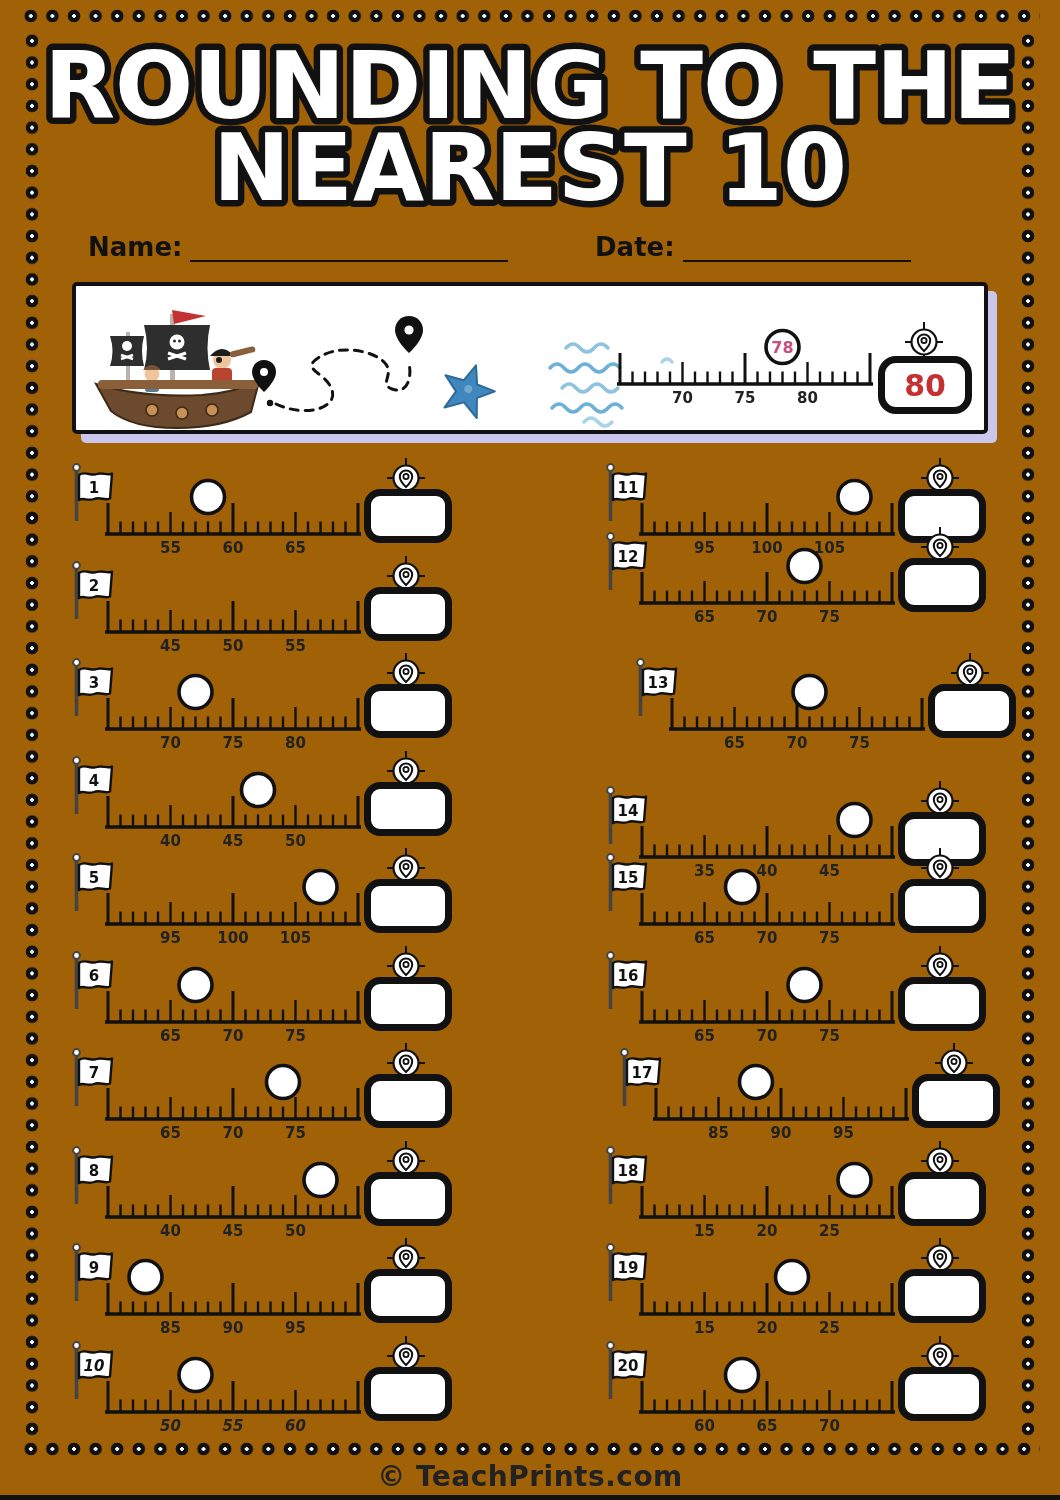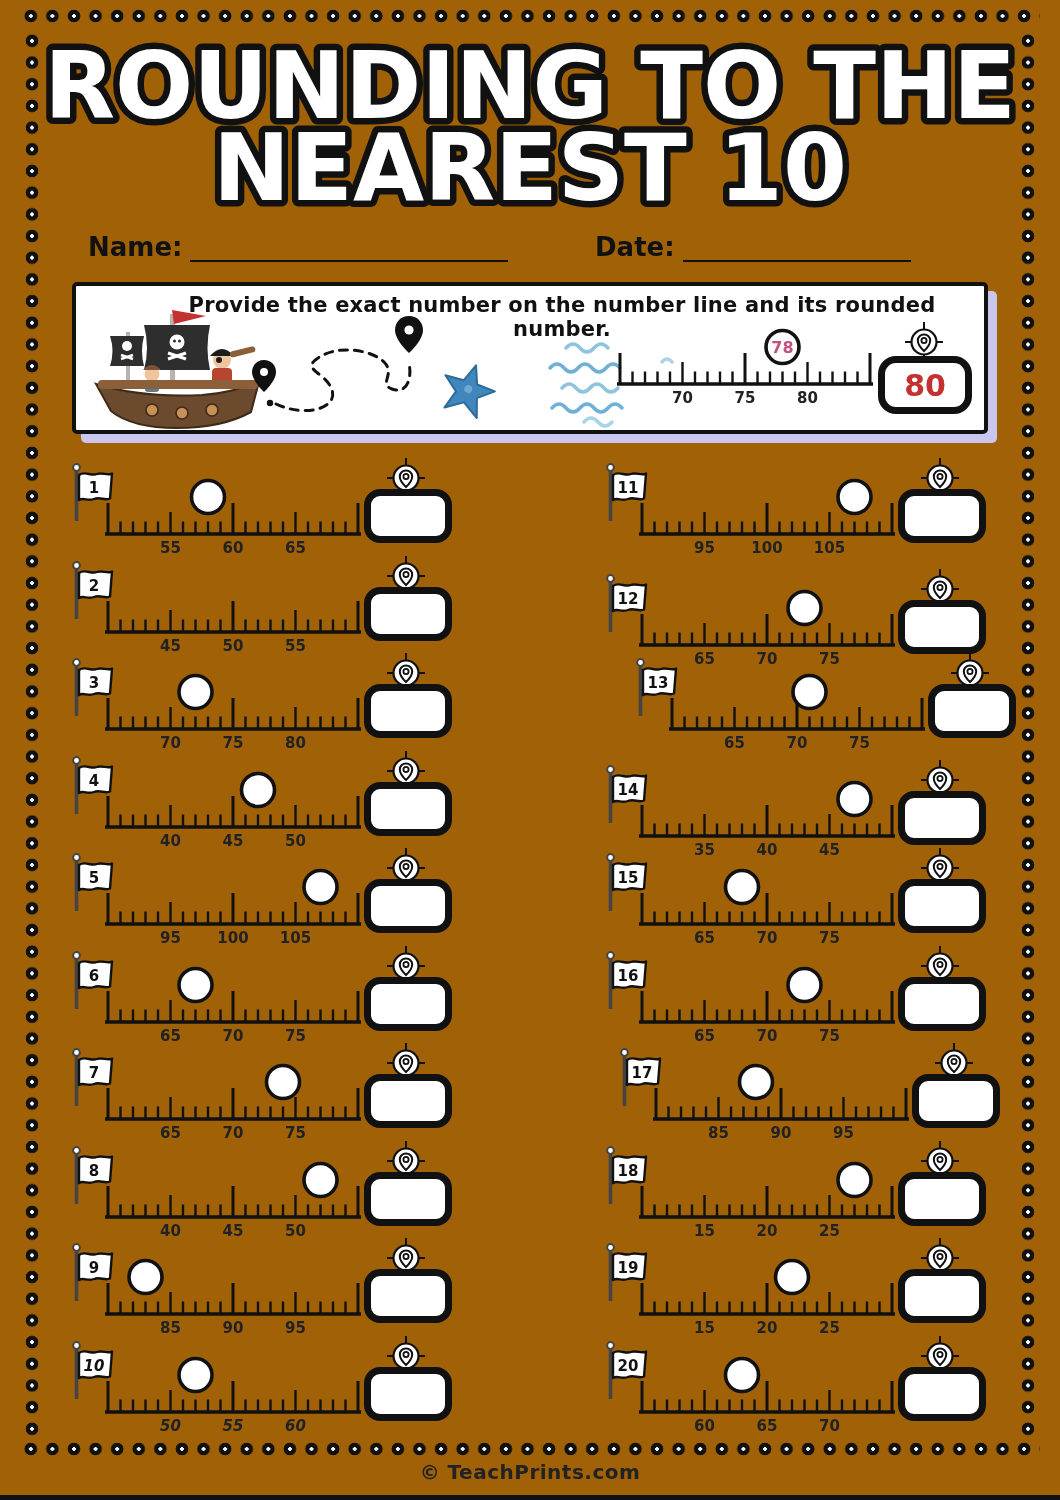--- a/index.html
+++ b/index.html
@@ -67,21 +67,21 @@
   .target-pos{ position:absolute; left:316px; top:-6px; }
   .problem .answer-box { left:296px; top:27px; width:88px; height:54px; }
 
   .ruler text, .flag-num, .exact-num { font-family:"DejaVu Sans", sans-serif; }
   .tick-label { font-size:15px; font-weight:bold; fill:#222; }
   .flag-num  { font-size:15px; font-weight:bold; fill:#111; }
   .exact-num { font-size:16px; font-weight:bold; }
 
   .footer {
     position:absolute; left:0; right:0; top:1460px; text-align:center;
-    font-size:20px; font-weight:bold; color:#222; letter-spacing:0.5px;
+    font-size:28px; font-weight:bold; color:#222; letter-spacing:0.5px;
   }
   .bottom-edge { position:absolute; left:0; right:0; bottom:0; height:5px; background:#111; }
 </style>
 </head>
 <body>
 
 <div class="page">
 
   <div class="dots-h dots-top"></div>
   <div class="dots-h dots-bottom"></div>
@@ -96,21 +96,20 @@
   <div class="name-date-row">
     <div class="field field-name">
       <span>Name:</span><span class="write-line line-name"></span>
     </div>
     <div class="field field-date">
       <span>Date:</span><span class="write-line line-date"></span>
     </div>
   </div>
 
   <div class="instruction-box" style="box-shadow: rgb(201, 199, 238) 9px 9px 0px 0px;">
-    <div class="instruction-text">Provide the exact number on the number line and its rounded number.</div>
 
     <svg class="ship-pos" width="188" height="122" viewBox="0 0 188 122">
       <rect x="88" y="6" width="5" height="74" fill="#b9b3ac"></rect>
       <rect x="44" y="24" width="4" height="56" fill="#b9b3ac"></rect>
       <path d="M90 2 L124 8 L92 16 Z" fill="#c43131"></path>
       <path d="M62 17 L128 17 Q123 40 128 62 L62 62 Q68 40 62 17 Z" fill="#2e2e2e"></path>
       <circle cx="95" cy="34" r="7.5" fill="#fff"></circle>
       <circle cx="92.5" cy="33" r="1.5" fill="#2e2e2e"></circle>
       <circle cx="97.5" cy="33" r="1.5" fill="#2e2e2e"></circle>
       <line x1="86" y1="45" x2="104" y2="51" stroke="#fff" stroke-width="3"></line>
@@ -698,21 +697,21 @@
             <line x1="22" y1="2" x2="22" y2="9" stroke="#111" stroke-width="2"></line>
             <line x1="22" y1="35" x2="22" y2="47" stroke="#111" stroke-width="2"></line>
             <line x1="3" y1="22" x2="9" y2="22" stroke="#111" stroke-width="2"></line>
             <line x1="35" y1="22" x2="41" y2="22" stroke="#111" stroke-width="2"></line>
             <circle cx="22" cy="22" r="12.5" fill="#fff" stroke="#111" stroke-width="2.2"></circle>
             <path d="M22 14.5 c-3.6 0 -6.2 2.7 -6.2 6 0 4.6 6.2 10.5 6.2 10.5 s6.2 -5.9 6.2 -10.5 c0 -3.3 -2.6 -6 -6.2 -6 Z" fill="#fff" stroke="#111" stroke-width="2"></path>
             <circle cx="22" cy="20.5" r="2.6" fill="none" stroke="#111" stroke-width="1.8"></circle>
           </svg></div>
         <div class="answer-box"></div>
       </div>
-      <div class="problem" style="left: 602px; top: 573px;">
+      <div class="problem" style="left: 602px; top: 531px;">
         <svg class="flag-pos" width="46" height="62" viewBox="0 0 46 62">
           <line x1="8.5" y1="9" x2="8.5" y2="59" stroke="#444" stroke-width="3.6"></line>
           <circle cx="8.5" cy="5.5" r="3.4" fill="#fff" stroke="#444" stroke-width="2"></circle>
           <path d="M11 13 C17 8.5 23 14.5 29 12 C34 10 40 14 44 11.5 L42 36.5 C37 39 32 34.5 26 37 C20 39.5 15 35 11 38 Z" fill="#fff" stroke="#111" stroke-width="2.4" stroke-linejoin="round"></path>
           <text class="flag-num" x="26" y="30.5" text-anchor="middle">12</text>
         </svg>
         <div class="ruler-pos"><svg class="ruler" width="262" height="96" viewBox="0 0 262 96">
             <line x1="3" y1="70" x2="259" y2="70" stroke="#111" stroke-width="3.4"></line>
             <line x1="6" y1="39" x2="6" y2="70" stroke="#111" stroke-width="3"></line>
             <line x1="18.5" y1="57.5" x2="18.5" y2="70" stroke="#111" stroke-width="2.4"></line>
@@ -790,21 +789,21 @@
             <line x1="22" y1="2" x2="22" y2="9" stroke="#111" stroke-width="2"></line>
             <line x1="22" y1="35" x2="22" y2="47" stroke="#111" stroke-width="2"></line>
             <line x1="3" y1="22" x2="9" y2="22" stroke="#111" stroke-width="2"></line>
             <line x1="35" y1="22" x2="41" y2="22" stroke="#111" stroke-width="2"></line>
             <circle cx="22" cy="22" r="12.5" fill="#fff" stroke="#111" stroke-width="2.2"></circle>
             <path d="M22 14.5 c-3.6 0 -6.2 2.7 -6.2 6 0 4.6 6.2 10.5 6.2 10.5 s6.2 -5.9 6.2 -10.5 c0 -3.3 -2.6 -6 -6.2 -6 Z" fill="#fff" stroke="#111" stroke-width="2"></path>
             <circle cx="22" cy="20.5" r="2.6" fill="none" stroke="#111" stroke-width="1.8"></circle>
           </svg></div>
         <div class="answer-box"></div>
       </div>
-      <div class="problem" style="left: 602px; top: 764px; text-align: center;">
+      <div class="problem" style="left: 602px; top: 785px; text-align: center;">
         <svg class="flag-pos" width="46" height="62" viewBox="0 0 46 62">
           <line x1="8.5" y1="9" x2="8.5" y2="59" stroke="#444" stroke-width="3.6"></line>
           <circle cx="8.5" cy="5.5" r="3.4" fill="#fff" stroke="#444" stroke-width="2"></circle>
           <path d="M11 13 C17 8.5 23 14.5 29 12 C34 10 40 14 44 11.5 L42 36.5 C37 39 32 34.5 26 37 C20 39.5 15 35 11 38 Z" fill="#fff" stroke="#111" stroke-width="2.4" stroke-linejoin="round"></path>
           <text class="flag-num" x="26" y="30.5" text-anchor="middle">14</text>
         </svg>
         <div class="ruler-pos"><svg class="ruler" width="262" height="96" viewBox="0 0 262 96">
             <line x1="3" y1="70" x2="259" y2="70" stroke="#111" stroke-width="3.4"></line>
             <line x1="6" y1="39" x2="6" y2="70" stroke="#111" stroke-width="3"></line>
             <line x1="18.5" y1="57.5" x2="18.5" y2="70" stroke="#111" stroke-width="2.4"></line>

